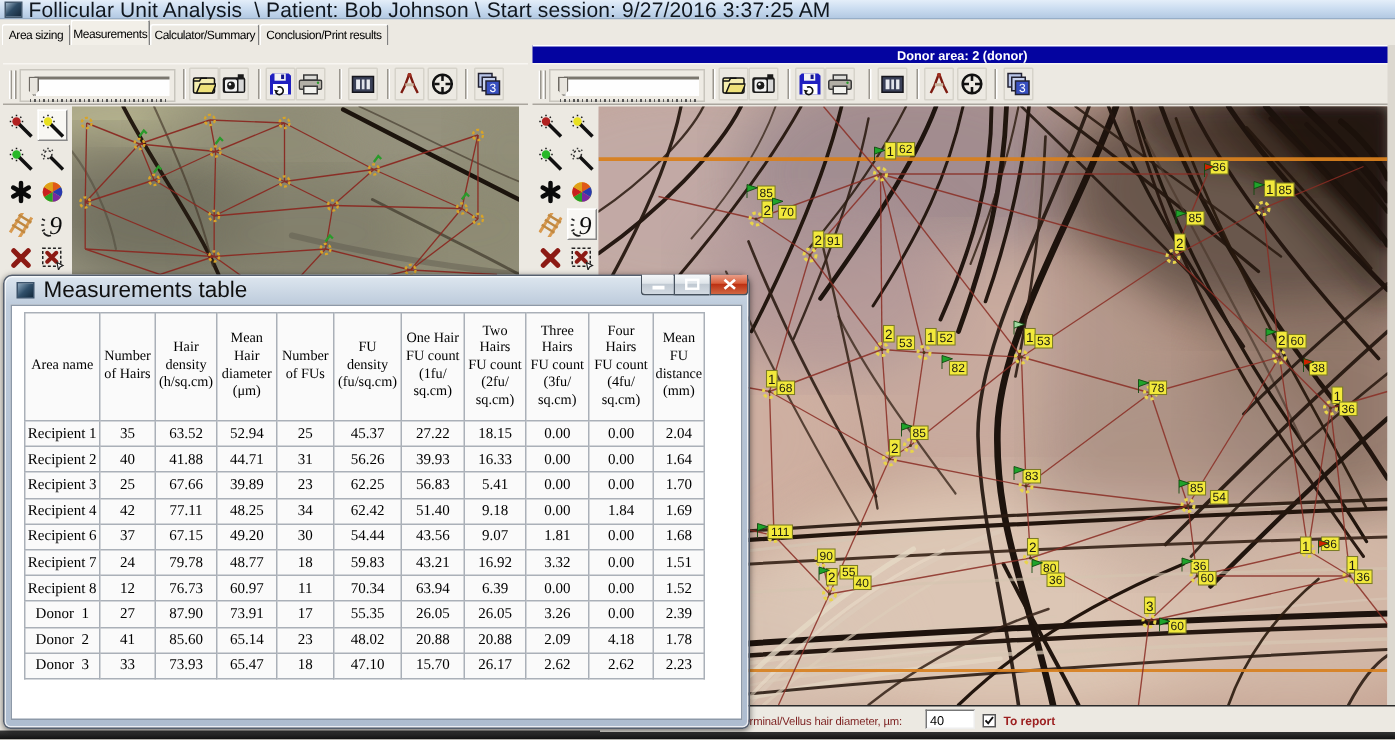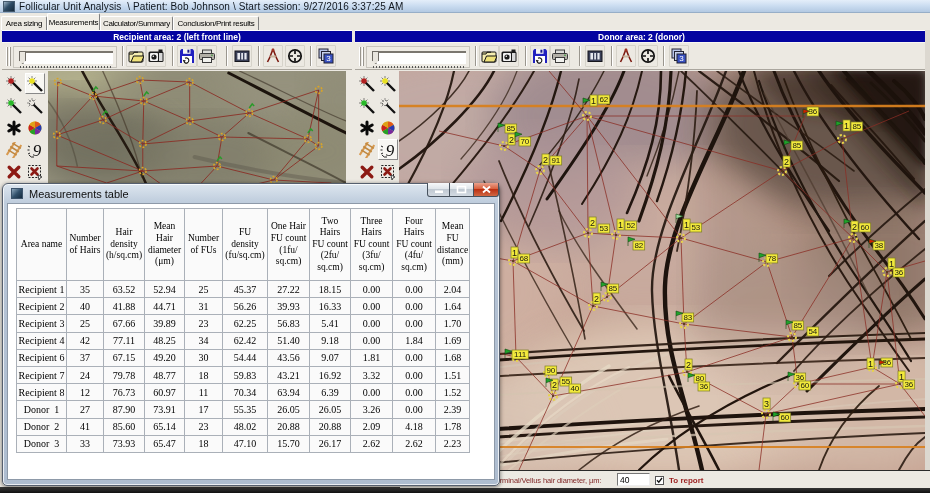--- a/index.html
+++ b/index.html
@@ -1,19 +1,19 @@
 <!DOCTYPE html>
 <html><head><meta charset="utf-8">
 <style>
 *{margin:0;padding:0;box-sizing:border-box}
 html,body{width:930px;height:493px;overflow:hidden;background:#ece9e2;font-family:"Liberation Sans",sans-serif}
 .abs{position:absolute}
 #app{position:relative;width:930px;height:493px}
 
-#titlebar{left:0;top:0;width:930px;height:13px;background:linear-gradient(#e4eef9,#cadcf0 50%,#b3c9e2);border-bottom:1px solid #97aec7;font-size:10px;color:#10161d;line-height:13px}
+#titlebar{left:0;top:0;width:930px;height:13px;background:linear-gradient(#e4eef9,#cadcf0 50%,#b3c9e2);border-bottom:1px solid #97aec7;font-size:14px;color:#10161d;line-height:13px}
 #titlebar .ticon{left:3px;top:1px;width:12px;height:11px;background:linear-gradient(135deg,#9db4c8 0%,#2e4c66 45%,#16293c 100%);border:1px solid #44596d}
 #titlebar .ttext{left:19px;top:0px;letter-spacing:0.1px}
 
 #tabs{left:0;top:13px;width:930px;height:17px;background:#ece9e2}
 .tab{position:absolute;top:3px;height:14px;background:#ece9e2;border-left:1px solid #fff;border-top:1px solid #fff;border-right:1px solid #808080;font-size:8px;letter-spacing:-0.3px;text-align:center;color:#000;line-height:14px;border-radius:2px 2px 0 0}
 .tab.active{top:0px;height:17px;background:#f2efe8;z-index:3;line-height:17px}
 
 .bluehdr{top:30px;height:12px;background:#0404a0;color:#fff;font-weight:bold;font-size:8.5px;text-align:center;line-height:12px;border-top:1px solid #fff}
 
 .tbar{top:42px;height:28px;background:#ece9e2;border-top:1px solid #f8f6f2;border-bottom:1px solid #aaa69e}
@@ -24,21 +24,21 @@
 .slider .ticks{position:absolute;left:6px;top:19px;width:92px;height:2px;background-image:repeating-linear-gradient(90deg,#555 0,#555 1px,transparent 1px,transparent 3px)}
 .tbtn{position:absolute;top:2px;width:20px;height:22px;border:1px solid #d6d3ca;border-radius:1px;display:flex;align-items:center;justify-content:center}
 .tsep{position:absolute;top:3px;width:2px;height:20px;border-left:1px solid #9a968e;border-right:1px solid #fff}
 
 .vtools{top:71px;width:44px;height:112px;background:#ece9e2}
 .vbtn{position:absolute;width:20px;height:21px;display:flex;align-items:center;justify-content:center}
 .vbtn.sel{background:#f8f7f3;border:1px solid #fff;border-right-color:#888;border-bottom-color:#888}
 
 #dlg{left:2px;top:183px;width:498px;height:303px;z-index:10}
 #dlgframe{position:absolute;left:0;top:0;width:498px;height:303px;border-radius:6px 6px 5px 5px;background:linear-gradient(#dde6ef,#bfcddd 18px,#b4c2d4 40%,#aebdd0);box-shadow:0 1px 4px rgba(0,0,0,.55),inset 0 0 0 1px rgba(255,255,255,.75);border:1px solid #555f6e}
-#dlgtitle{position:absolute;left:1px;top:1px;width:480px;height:19px;border-radius:5px 5px 0 0;font-size:11px;color:#101010;line-height:20px}
+#dlgtitle{position:absolute;left:1px;top:1px;width:480px;height:19px;border-radius:5px 5px 0 0;font-size:15px;color:#101010;line-height:20px}
 #dlgtitle .dicon{position:absolute;left:8px;top:4px;width:12px;height:11px;background:linear-gradient(135deg,#8fa8bd 0%,#31506b 50%,#142a3e 100%);border:1px solid #3c536b}
 #dlgtitle .dtext{position:absolute;left:26px;top:0}
 .wbtn{position:absolute;top:0;height:14px;border:1px solid #47525e;border-top:none;display:flex;align-items:center;justify-content:center}
 #bmin{left:425px;width:23px;background:linear-gradient(#f6f8fa,#dfe5ea 45%,#c0c9d2 50%,#d3dae2);border-radius:0 0 0 3px}
 #bmax{left:448px;width:23px;background:linear-gradient(#f6f8fa,#dfe5ea 45%,#c0c9d2 50%,#d3dae2);border-left:none;border-right:none}
 #bcls{left:471px;width:26px;background:linear-gradient(#e8a08c,#d95f3c 45%,#bc3012 50%,#d06743);border-radius:0 0 3px 0}
 #dlgclient{position:absolute;left:5px;top:20px;width:488px;height:277px;background:#ffffff;border:1px solid #8d99a8;overflow:hidden}
 
 #mtable{position:absolute;left:8px;top:4px;border-collapse:collapse;font-family:"Liberation Serif",serif;color:#000}
 #mtable td,#mtable th{border:1px solid #aab0b8;background:#fafafa;text-align:center;font-weight:normal}
@@ -208,21 +208,20 @@
       <div class="ttext abs">Follicular Unit Analysis&nbsp; \ Patient: Bob Johnson \ Start session: 9/27/2016 3:37:25 AM</div>
     </div>
 
 <div id="tabs" class="abs">
 <div class="tab" style="left:1px;width:46px">Area sizing</div>
 <div class="tab active" style="left:47px;width:53px">Measurements</div>
 <div class="tab" style="left:100px;width:73px">Calculator/Summary</div>
 <div class="tab" style="left:173px;width:86px">Conclusion/Print results</div>
 </div>
 
-<div class="bluehdr abs" style="left:2px;width:350px">Recipient area: 2 (left front line)</div>
 <div class="bluehdr abs" style="left:355px;width:573px">Donor area: 2 (donor)</div>
 
 <div class="tbar abs" id="tbarL" style="left:2px;width:350px">
       <div class="grip" style="left:4px"></div>
       <div class="grip" style="left:7px"></div>
       <div class="slider" style="left:11px">
         <div class="box"></div>
         <div class="thumb"></div>
         <div class="ticks"></div>
       </div>

